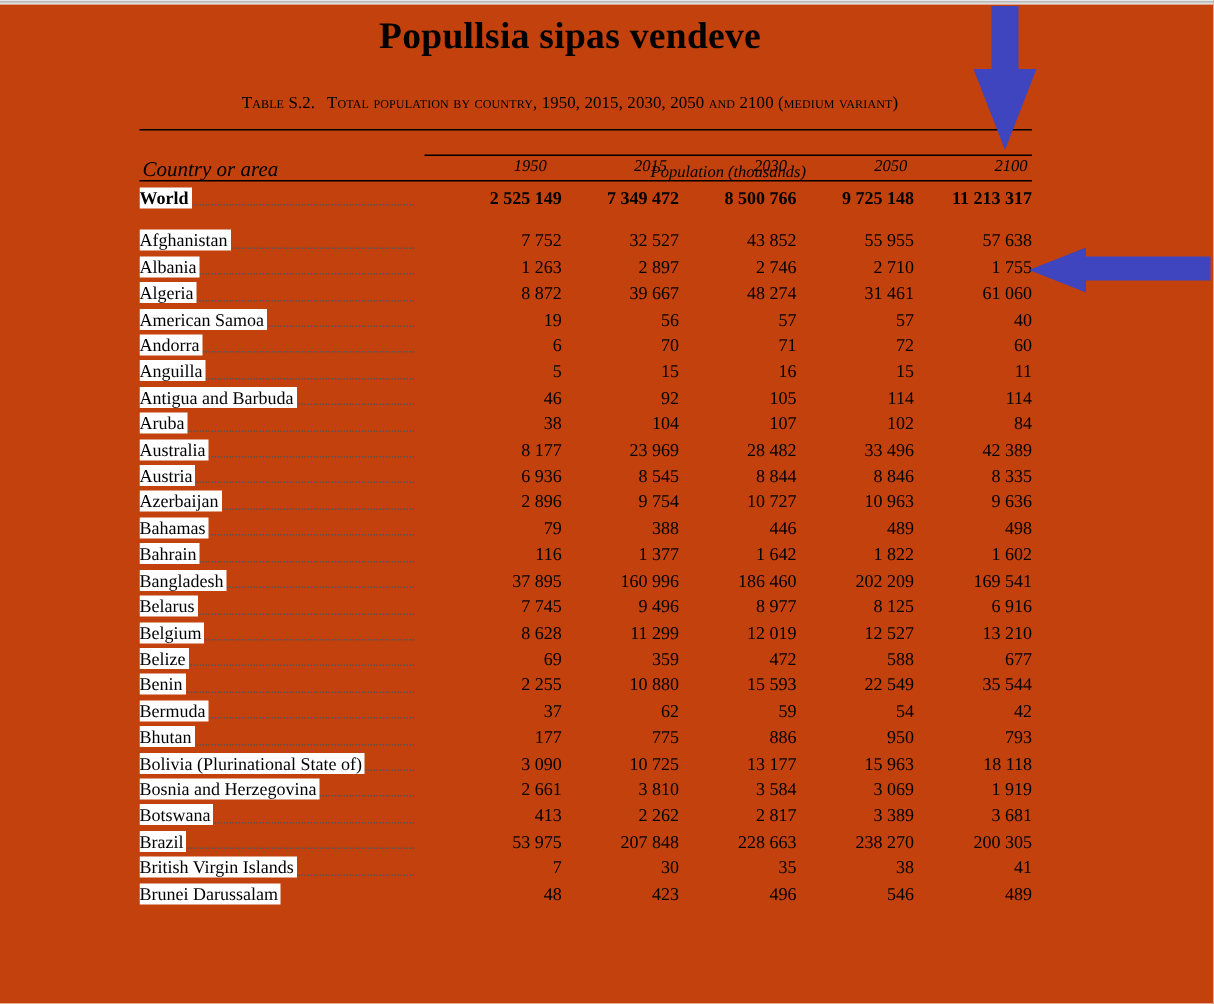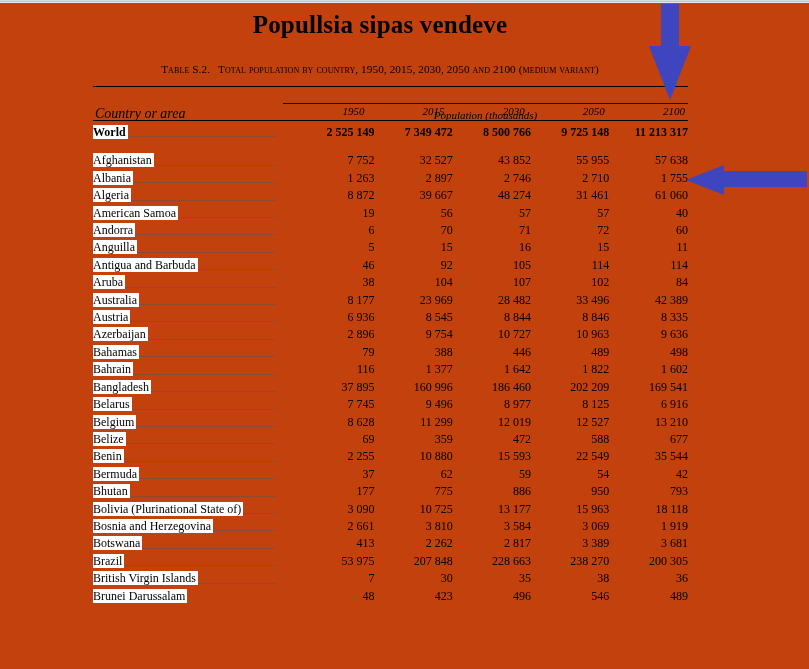--- a/index.html
+++ b/index.html
@@ -385,21 +385,21 @@
             <td class="num">228 663</td>
             <td class="num">238 270</td>
             <td class="num">200 305</td>
           </tr>
           <tr>
             <td class="name"><span class="leader"></span><span class="lbl">British Virgin Islands</span></td>
             <td class="num">7</td>
             <td class="num">30</td>
             <td class="num">35</td>
             <td class="num">38</td>
-            <td class="num">36</td>
+            <td class="num">41</td>
           </tr>
           <tr>
             <td class="name"><span class="lbl">Brunei Darussalam</span></td>
             <td class="num">48</td>
             <td class="num">423</td>
             <td class="num">496</td>
             <td class="num">546</td>
             <td class="num">489</td>
           </tr>
         </tbody>

